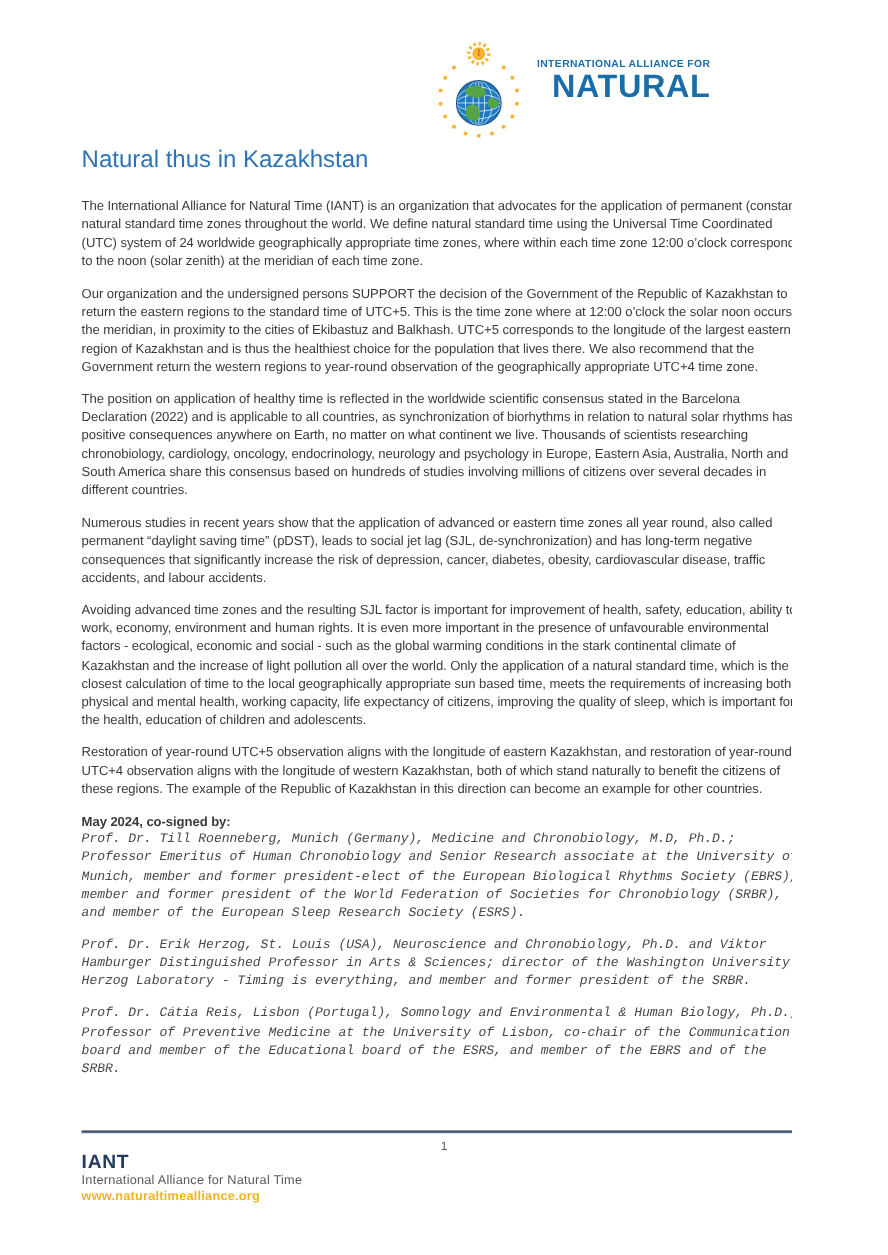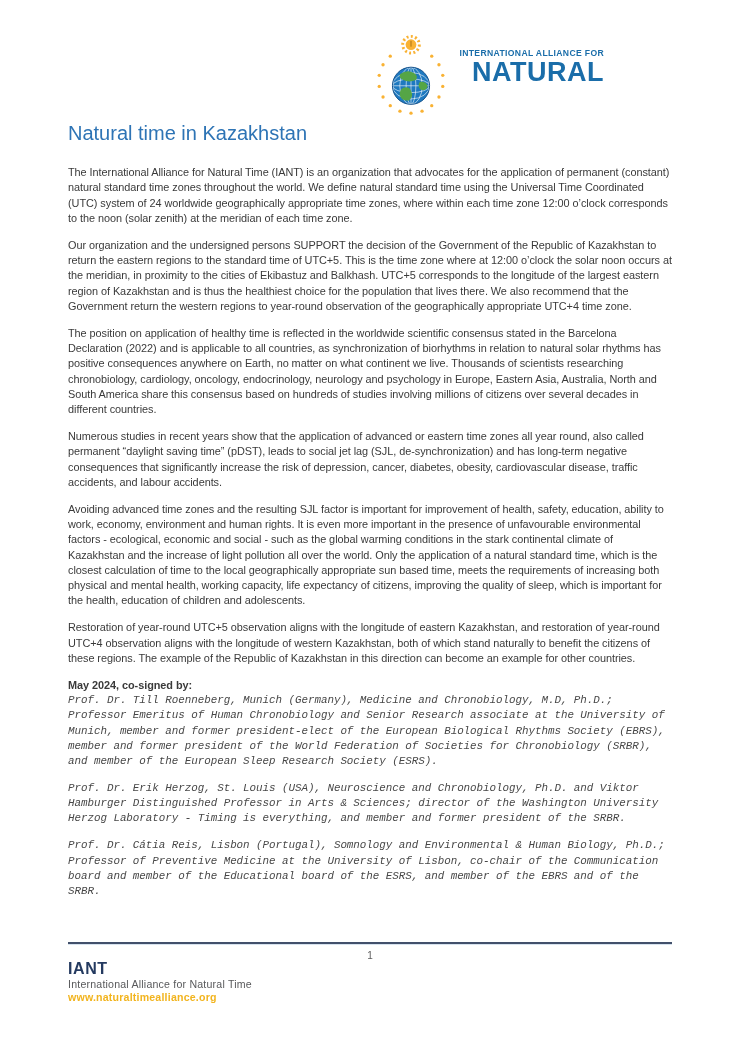--- a/index.html
+++ b/index.html
@@ -2,21 +2,20 @@
 <html><head>
 <meta charset="utf-8">
 <style>
   html,body{margin:0;padding:0;background:#ffffff;}
   .page{
     position:relative;
     width:660px;height:1046px;
     background:#ffffff;
     font-family:"Liberation Sans",sans-serif;
     overflow:hidden;
-    padding-left:12px;
   }
   
   .logo{
     position:absolute;top:32px;right:68px;
     display:flex;align-items:flex-start;gap:8px;
   }
   .logo-icon{width:80px;height:88px;flex:0 0 auto;}
   .logo-text{margin-top:16px;text-align:right;}
   .logo-tagline{
     font-size:8.6px;font-weight:700;color:#1A6DA9;
@@ -106,21 +105,21 @@
         <circle cx="40" cy="55" r="19" fill="none" stroke="#14518A" stroke-width="1"></circle>
       </g>
     </svg>
     <div class="logo-text">
       <div class="logo-tagline">INTERNATIONAL ALLIANCE FOR</div>
       <div class="logo-name">NATURAL</div>
     </div>
   </div>
 
   <div class="content">
-    <h1 class="doc-title">Natural time in Kazakhstan</h1>
+    <h1 class="doc-title">Natural thus in Kazakhstan</h1>
 
     <p>The International Alliance for Natural Time (IANT) is an organization that advocates for the application of permanent (constant) natural standard time zones throughout the world. We define natural standard time using the Universal Time Coordinated (UTC) system of 24 worldwide geographically appropriate time zones, where within each time zone 12:00 o’clock corresponds to the noon (solar zenith) at the meridian of each time zone.</p>
     <p>Our organization and the undersigned persons SUPPORT the decision of the Government of the Republic of Kazakhstan to return the eastern regions to the standard time of UTC+5. This is the time zone where at 12:00 o’clock the solar noon occurs at the meridian, in proximity to the cities of Ekibastuz and Balkhash. UTC+5 corresponds to the longitude of the largest eastern region of Kazakhstan and is thus the healthiest choice for the population that lives there. We also recommend that the Government return the western regions to year-round observation of the geographically appropriate UTC+4 time zone.</p>
     <p>The position on application of healthy time is reflected in the worldwide scientific consensus stated in the Barcelona Declaration (2022) and is applicable to all countries, as synchronization of biorhythms in relation to natural solar rhythms has positive consequences anywhere on Earth, no matter on what continent we live. Thousands of scientists researching chronobiology, cardiology, oncology, endocrinology, neurology and psychology in Europe, Eastern Asia, Australia, North and South America share this consensus based on hundreds of studies involving millions of citizens over several decades in different countries.</p>
     <p>Numerous studies in recent years show that the application of advanced or eastern time zones all year round, also called permanent “daylight saving time” (pDST), leads to social jet lag (SJL, de-synchronization) and has long-term negative consequences that significantly increase the risk of depression, cancer, diabetes, obesity, cardiovascular disease, traffic accidents, and labour accidents.</p>
     <p>Avoiding advanced time zones and the resulting SJL factor is important for improvement of health, safety, education, ability to work, economy, environment and human rights. It is even more important in the presence of unfavourable environmental factors - ecological, economic and social - such as the global warming conditions in the stark continental climate of Kazakhstan and the increase of light pollution all over the world. Only the application of a natural standard time, which is the closest calculation of time to the local geographically appropriate sun based time, meets the requirements of increasing both physical and mental health, working capacity, life expectancy of citizens, improving the quality of sleep, which is important for the health, education of children and adolescents.</p>
     <p>Restoration of year-round UTC+5 observation aligns with the longitude of eastern Kazakhstan, and restoration of year-round UTC+4 observation aligns with the longitude of western Kazakhstan, both of which stand naturally to benefit the citizens of these regions. The example of the Republic of Kazakhstan in this direction can become an example for other countries.</p>
 
     <p class="cosign">May 2024, co-signed by:</p>
     <p class="sig">Prof. Dr. Till Roenneberg, Munich (Germany), Medicine and Chronobiology, M.D, Ph.D.; Professor Emeritus of Human Chronobiology and Senior Research associate at the University of Munich, member and former president-elect of the European Biological Rhythms Society (EBRS), member and former president of the World Federation of Societies for Chronobiology (SRBR), and member of the European Sleep Research Society (ESRS).</p>

